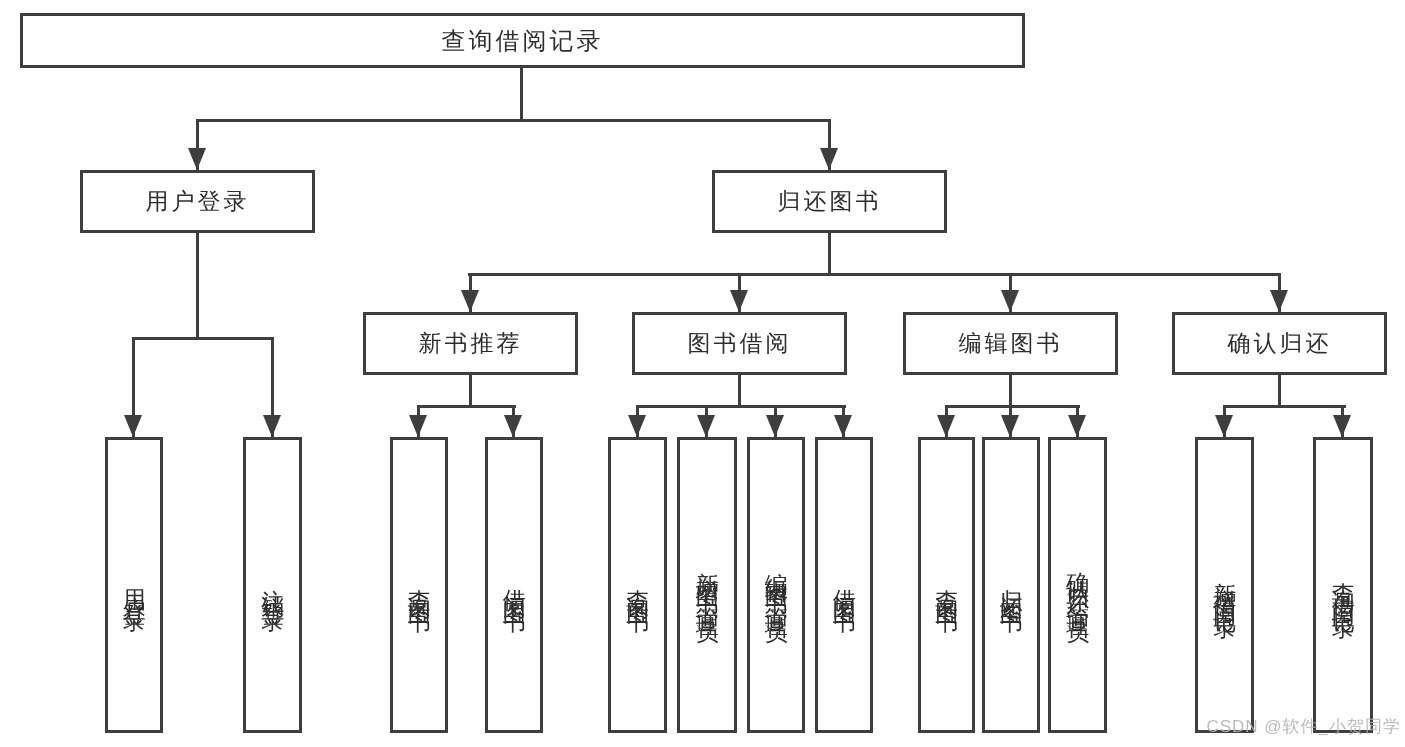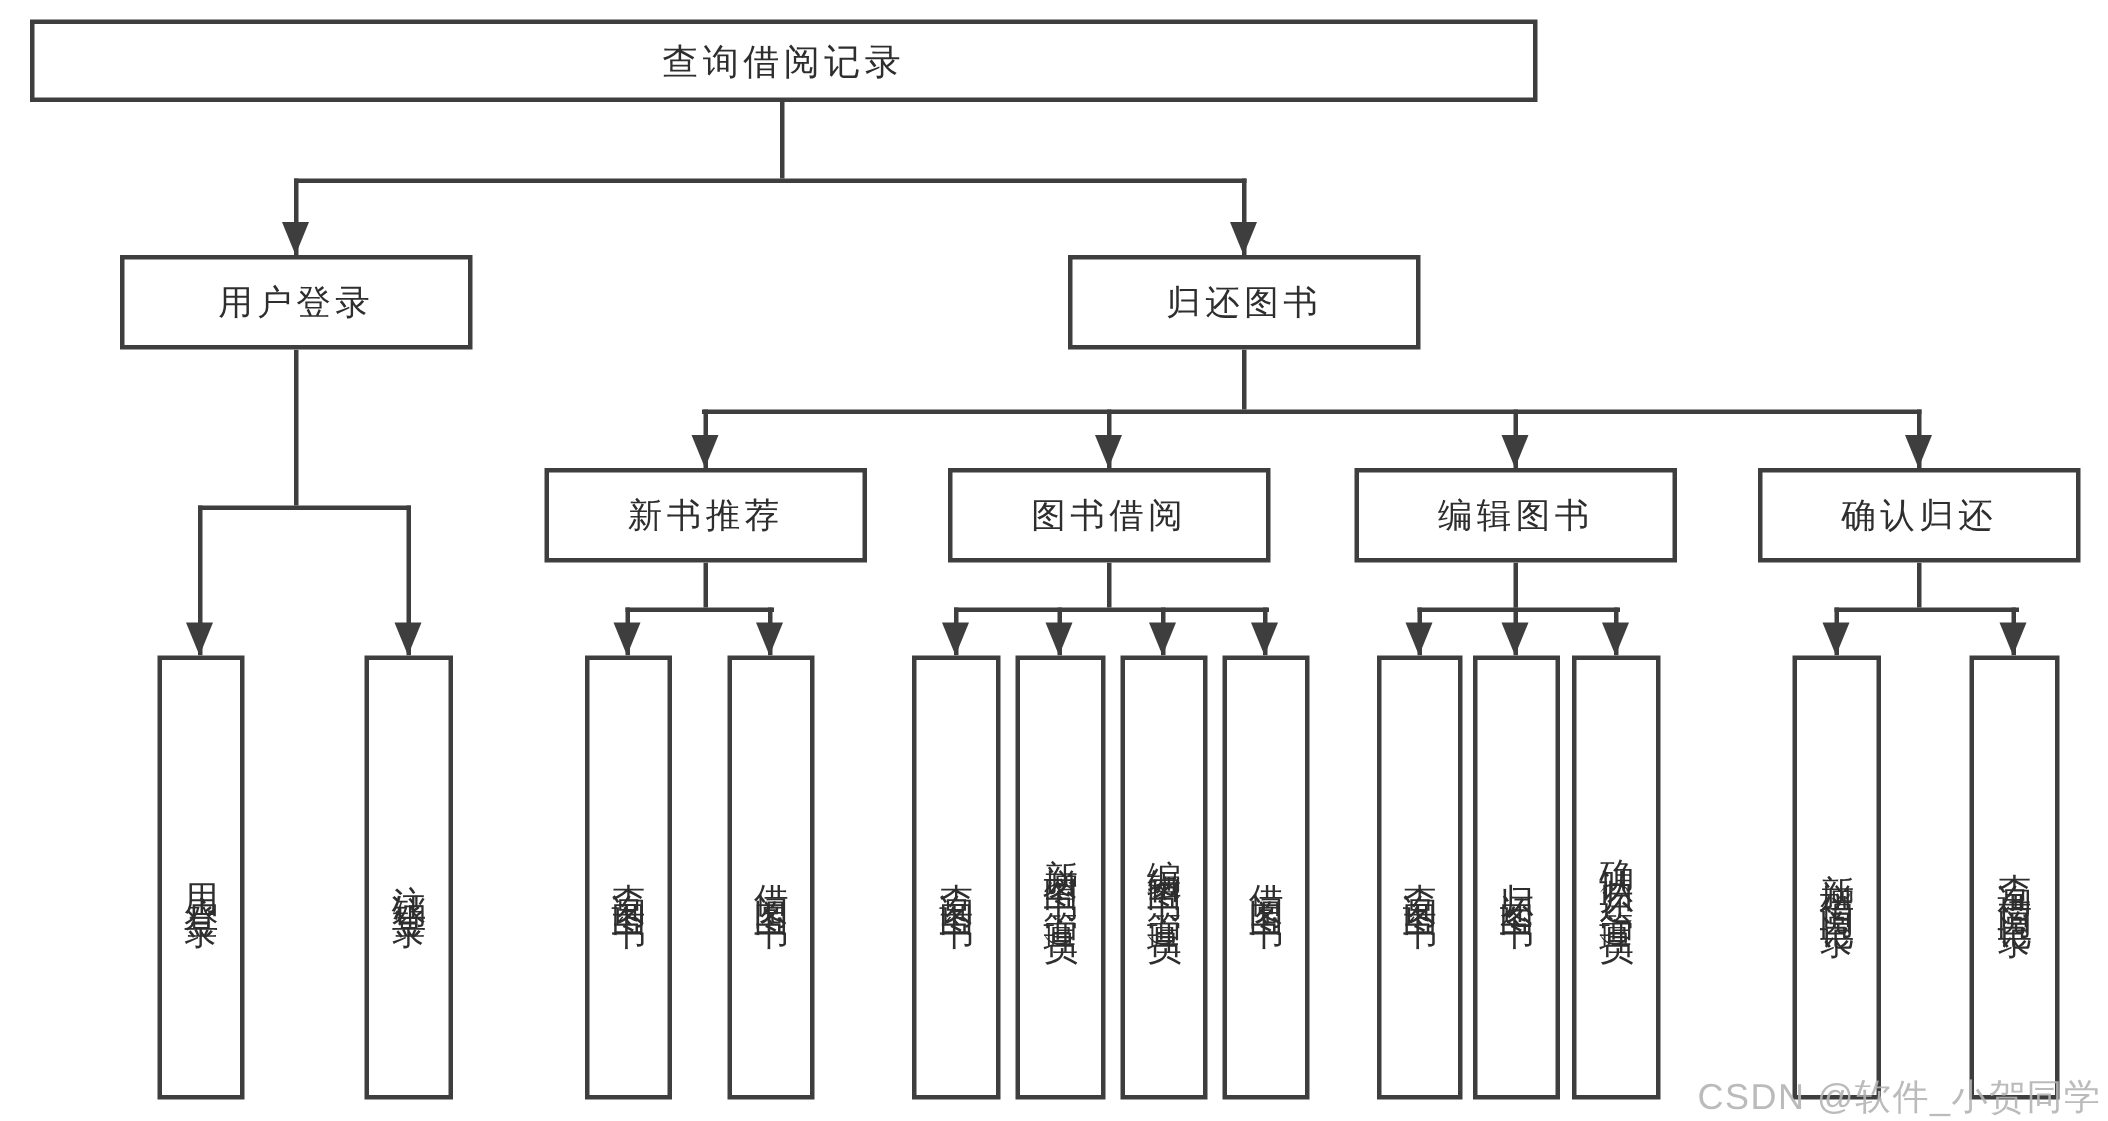--- a/index.html
+++ b/index.html
@@ -45,21 +45,21 @@
     bottom:0;left:-8px;
     width:0;height:0;
     border-left:9.5px solid transparent;
     border-right:9.5px solid transparent;
     border-top:22px solid var(--line);
   }
   
   .watermark{
     position:absolute;
     right:4px;top:715px;
-    font-size:24px;
+    font-size:17px;
     letter-spacing:1px;
     color:var(--wm);
     opacity:.9;
     z-index:5;
   }
 </style>
 </head>
 <body>
 
 <div id="stage">

